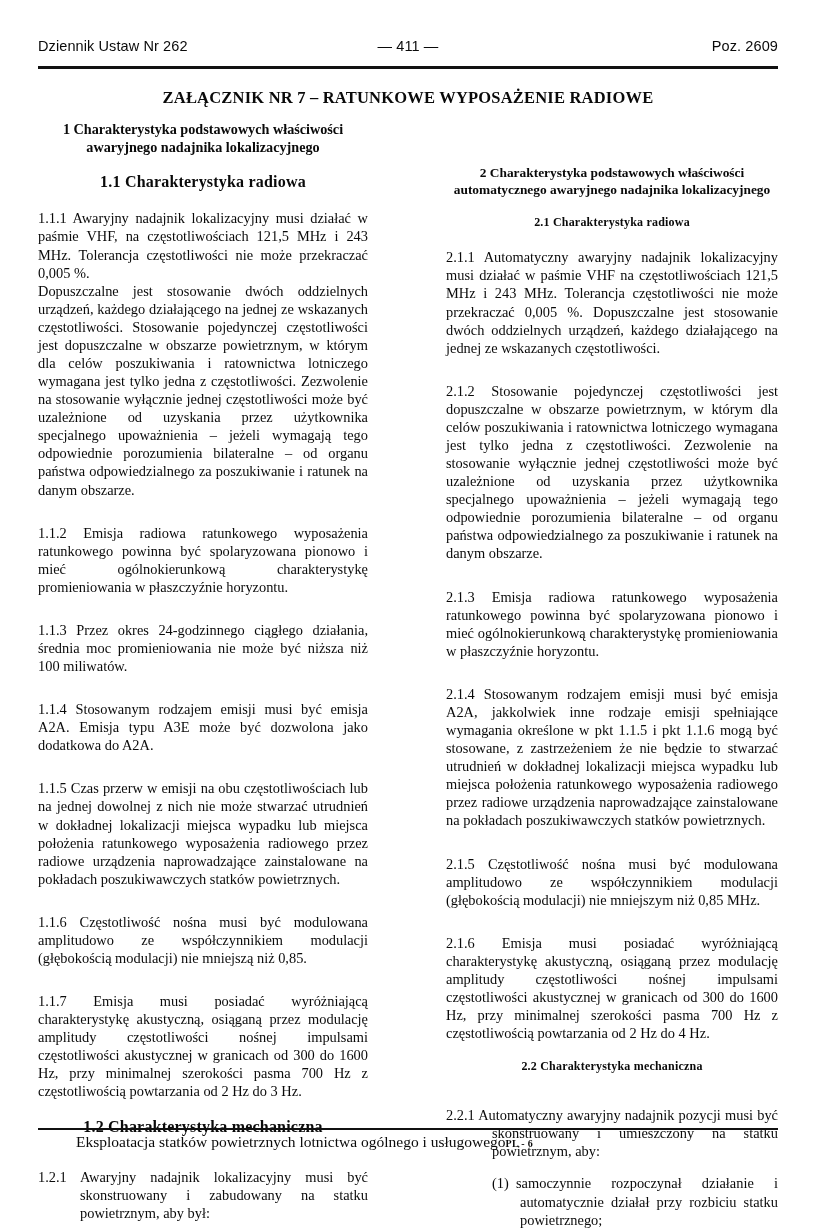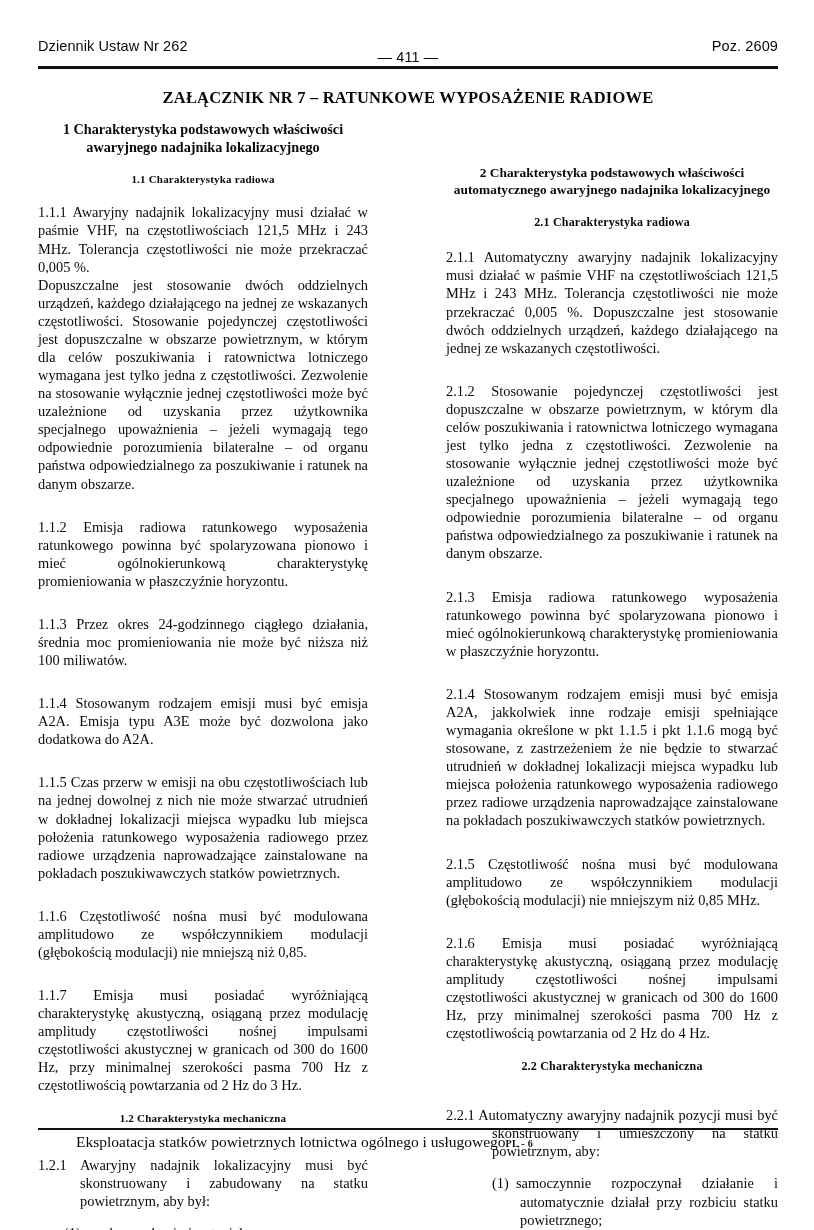--- a/index.html
+++ b/index.html
@@ -33,21 +33,21 @@
     height: 22px;
     display: flex;
     align-items: flex-start;
     justify-content: space-between;
     font-family: "Liberation Sans", "DejaVu Sans", sans-serif;
     font-size: 14.5px;
     letter-spacing: 0.1px;
     white-space: nowrap;
   }
   .runhead .rh-left   { text-align: left; }
-  .runhead .rh-center { position: absolute; left: 0; right: 0; text-align: center; margin-top: 11px; }
+  .runhead .rh-center { position: absolute; left: 0; right: 0; text-align: center; }
   .runhead .rh-right  { text-align: right; margin-left: auto; }
 
   .rule-top {
     position: absolute;
     left: 38px;
     top: 66px;
     width: 740px;
     height: 3px;
     background: #111111;
   }
@@ -85,21 +85,21 @@
     font-weight: bold;
     font-size: 14.2px;
     line-height: 1.28;
     margin: 0 0 0 0;
   }
   .col-right .h-section { font-size: 13.4px; }
 
   .h-sub {
     text-align: center;
     font-weight: bold;
-    font-size: 11px;
+    font-size: 16px;
     margin: 17px 0 0 0;
     letter-spacing: 0.2px;
   }
   .h-sub.tight { font-size: 12px; }
 
   p.para {
     margin: 25px 0 0 0;
     font-size: 14.4px;
     line-height: 1.255;
     text-align: justify;

